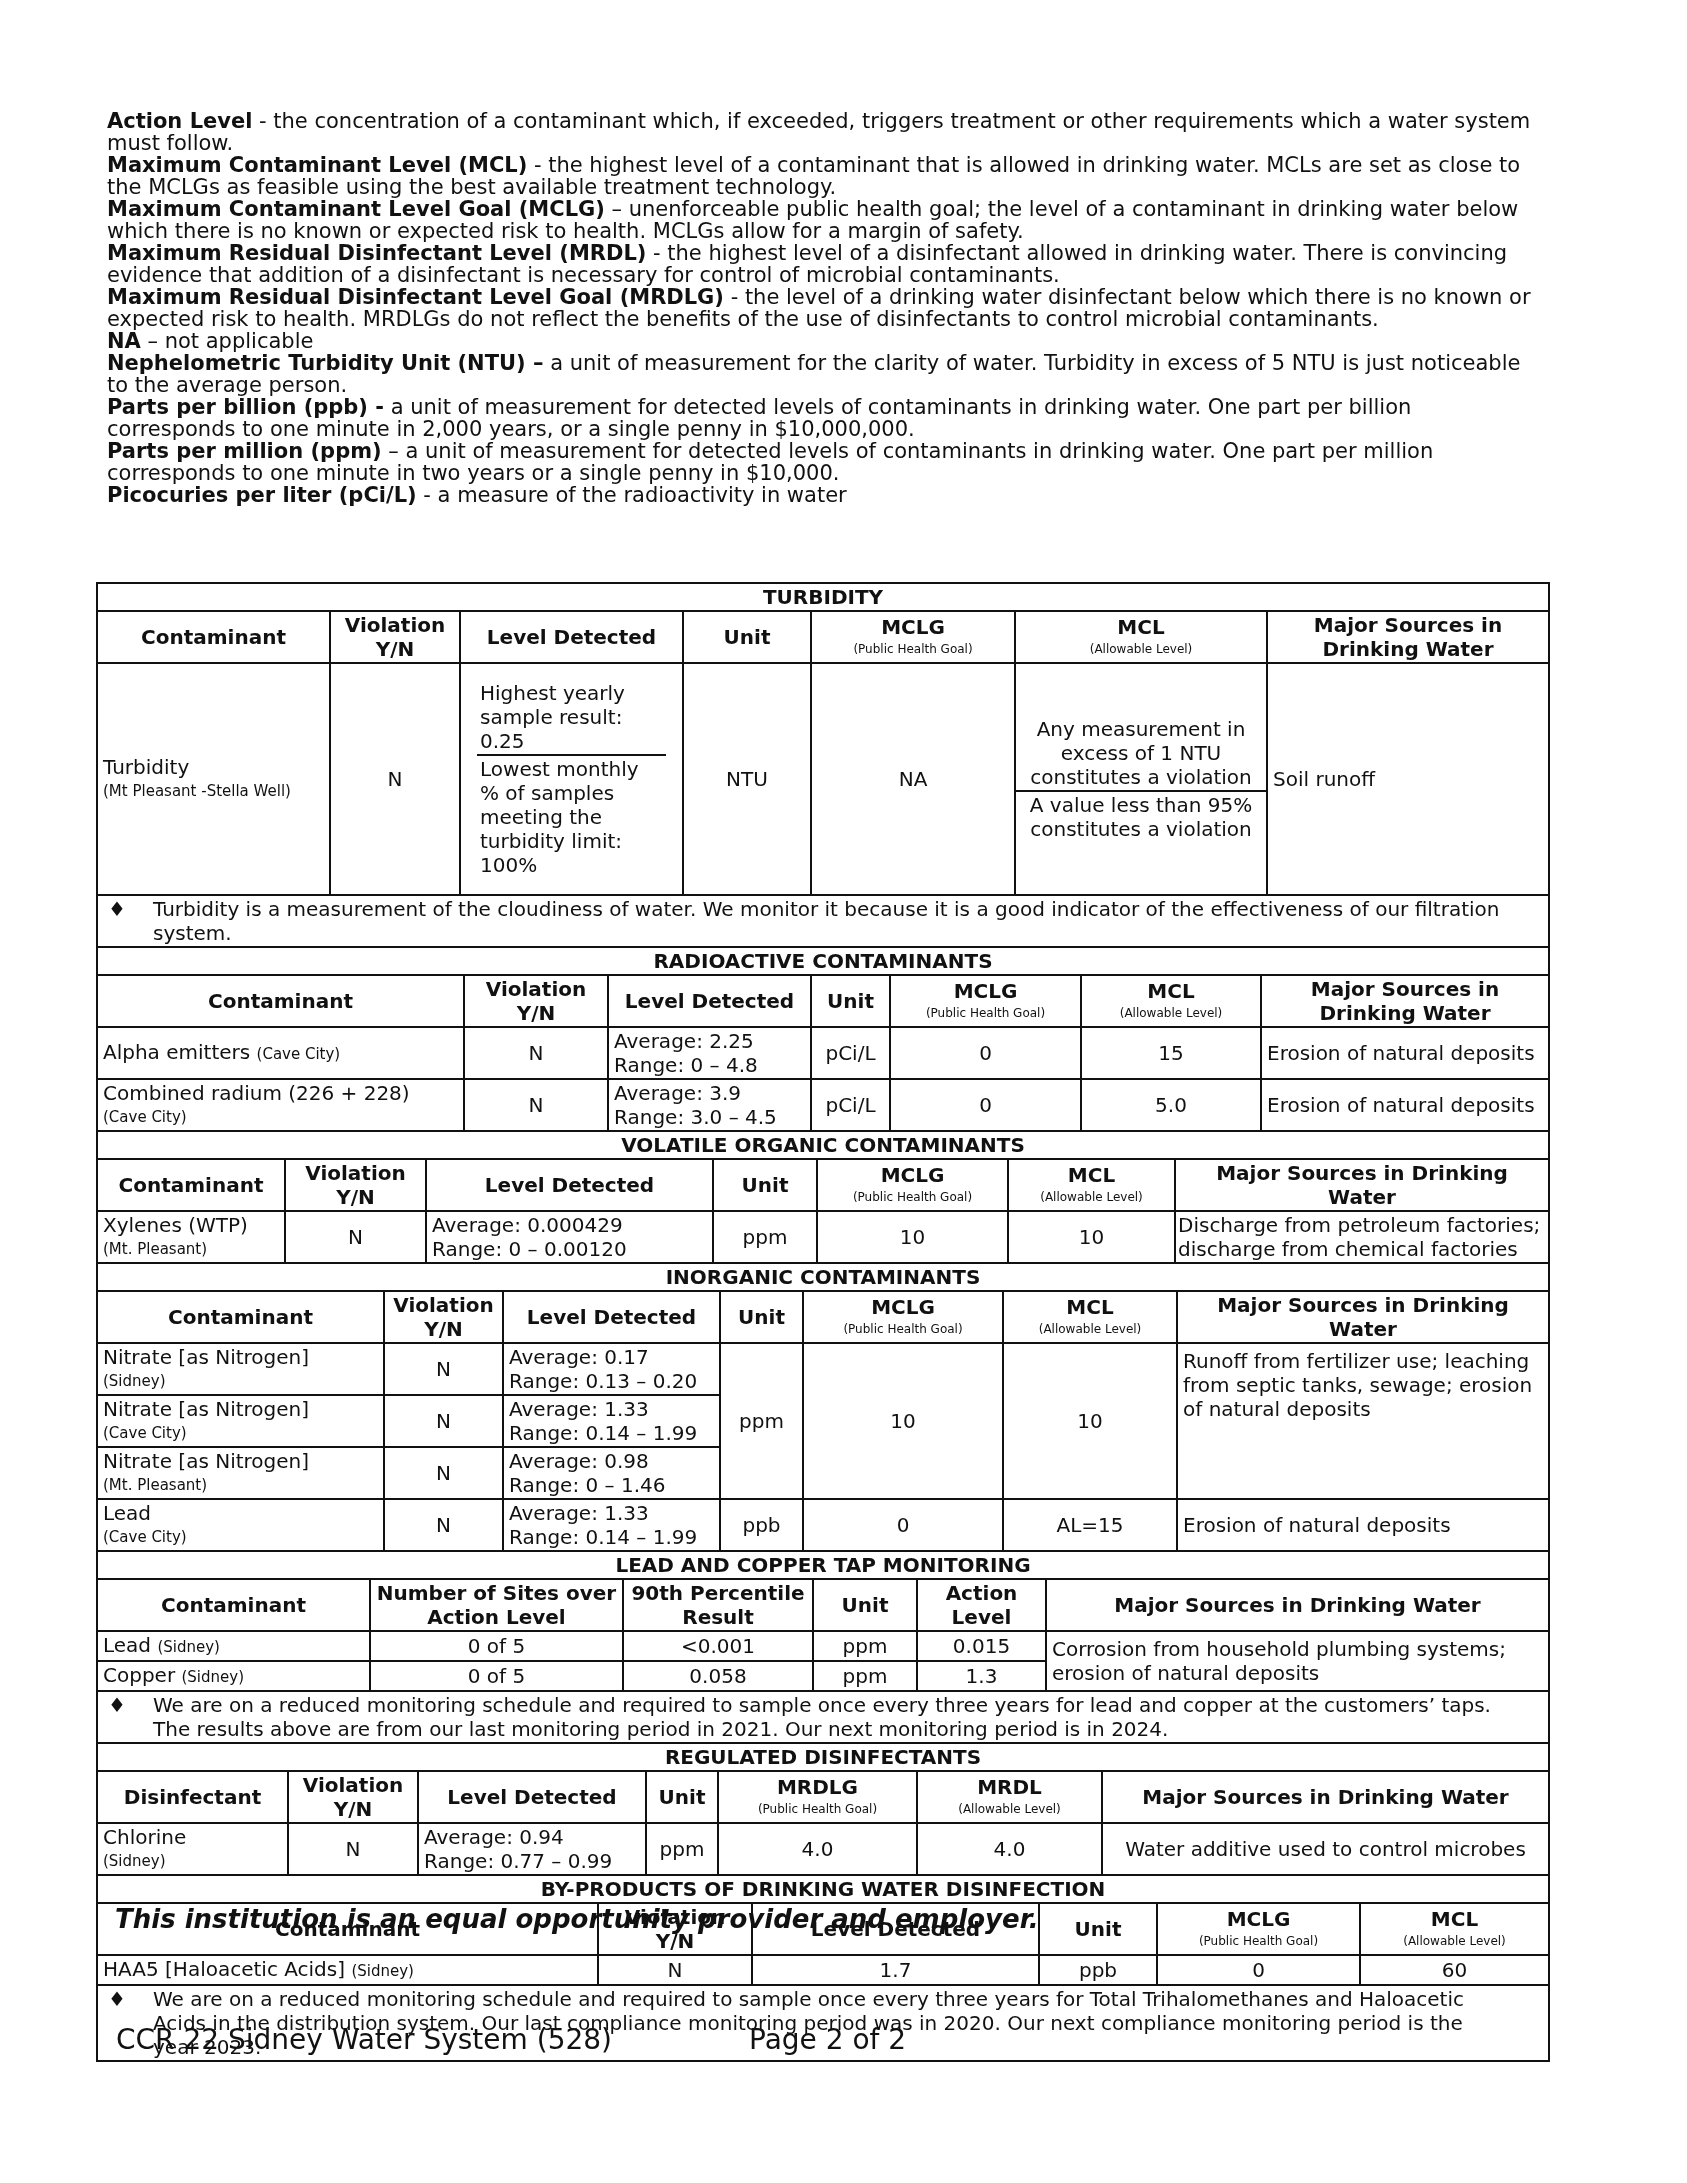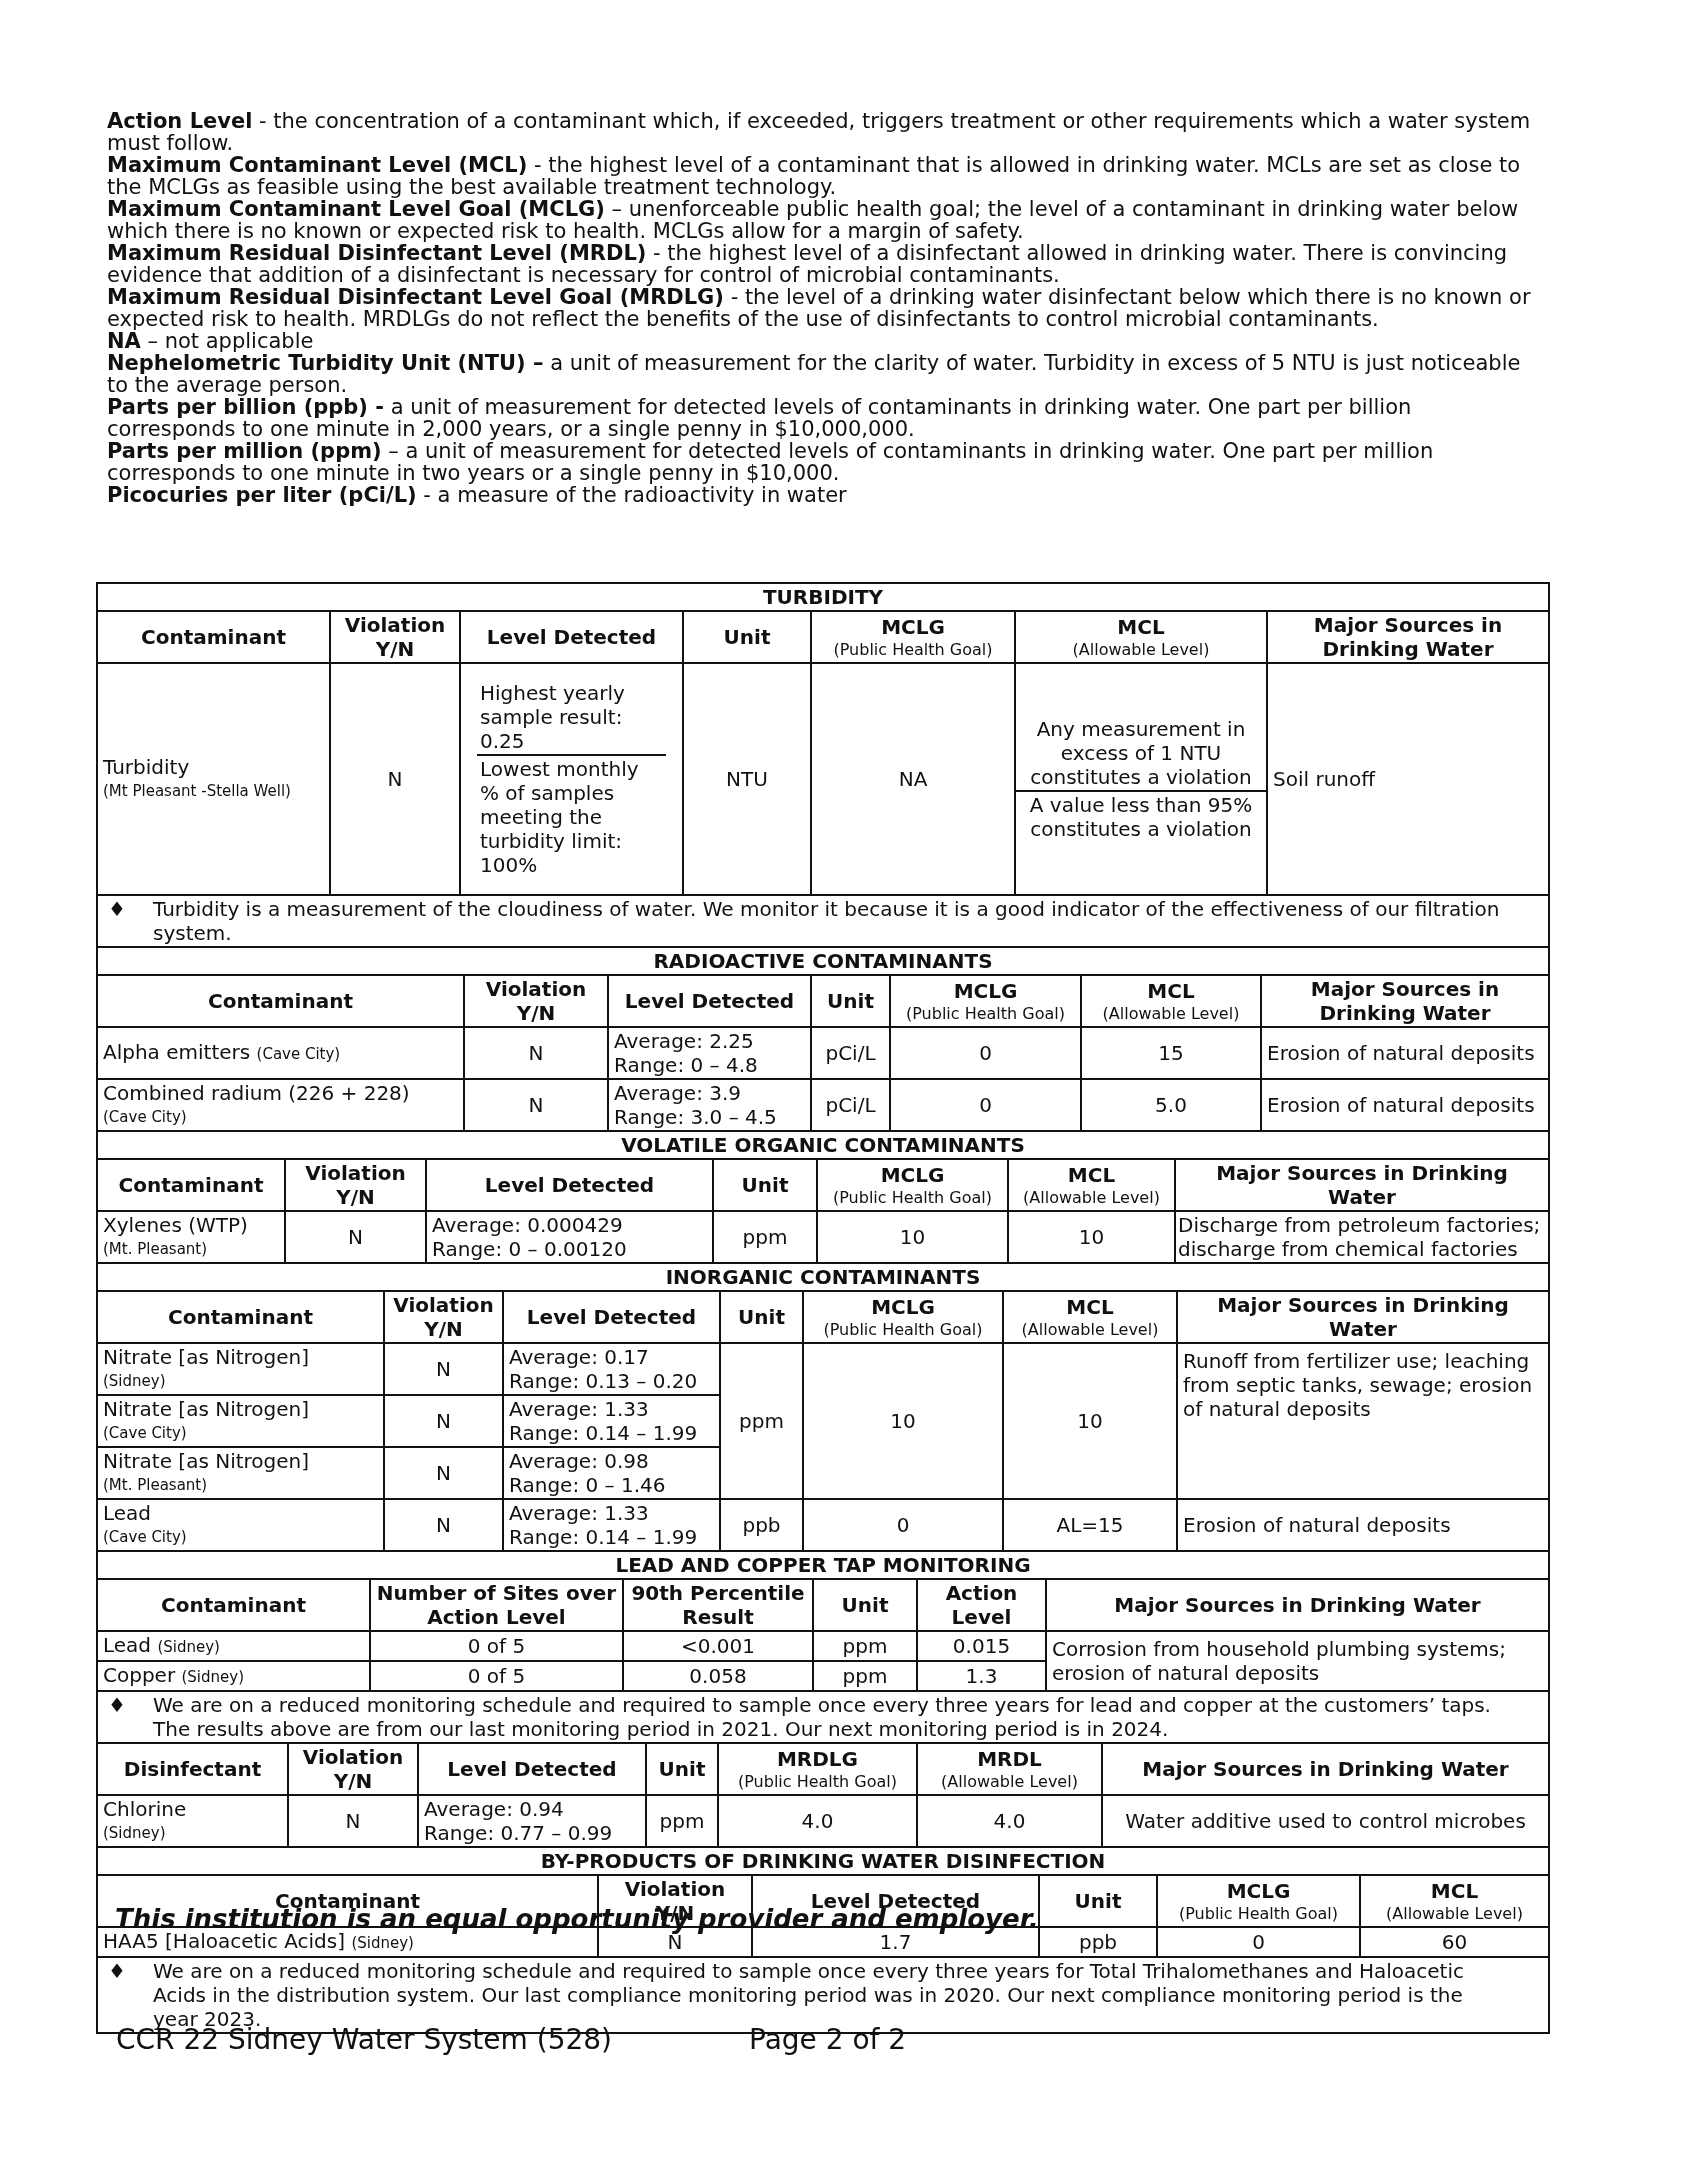--- a/index.html
+++ b/index.html
@@ -5,21 +5,21 @@
   html,body{margin:0;padding:0;background:#fff;}
   body{width:1687px;height:2183px;position:relative;overflow:hidden;color:#111;
        font-family:"DejaVu Sans","Liberation Sans",sans-serif;}
   .defs{position:absolute;left:107px;top:110px;width:1439px;font-size:21px;line-height:22px;}
   .defs p{margin:0;}
   .defs b{font-weight:bold;}
   .tables{position:absolute;left:96px;top:582px;width:1454px;}
   table{border-collapse:collapse;width:100%;table-layout:fixed;}
   td,th{border:2px solid #111;padding:1px 5px;font-size:20px;line-height:24px;vertical-align:middle;}
   th{font-weight:bold;text-align:center;}
-  th .sub{display:block;font-weight:normal;font-size:16px;line-height:21px;}
+  th .sub{display:block;font-weight:normal;font-size:12px;line-height:21px;}
   .sec{text-align:center;font-weight:bold;font-size:20px;line-height:24px;}
   .c{text-align:center;}
   .small{font-size:15px;}
   .note td{padding-left:10px;}
   .bullet{display:inline-block;width:45px;}
   .note-text{display:inline-block;vertical-align:top;width:1360px;}
   .split{border-top:2px solid #111;}
   .eop{position:absolute;left:115px;top:1904px;font-size:26px;font-weight:bold;font-style:italic;}
   .footer{position:absolute;top:2023px;font-size:28px;}
 </style>
@@ -306,20 +306,23 @@
     <colgroup>
         <col style="width:191px">
         <col style="width:130px">
         <col style="width:228px">
         <col style="width:72px">
         <col style="width:199px">
         <col style="width:185px">
         <col>
       </colgroup>
     <tbody>
+        <tr>
+          <td colspan="7" class="sec">REGULATED DISINFECTANTS</td>
+        </tr>
     <tr>
       <th>Disinfectant</th>
       <th>Violation Y/N</th>
       <th>Level Detected</th>
       <th>Unit</th>
       <th><span>MRDLG</span><span class="sub">(Public Health Goal)</span></th>
       <th><span>MRDL</span><span class="sub">(Allowable Level)</span></th>
       <th>Major Sources in Drinking Water</th>
     </tr>
     <tr>

